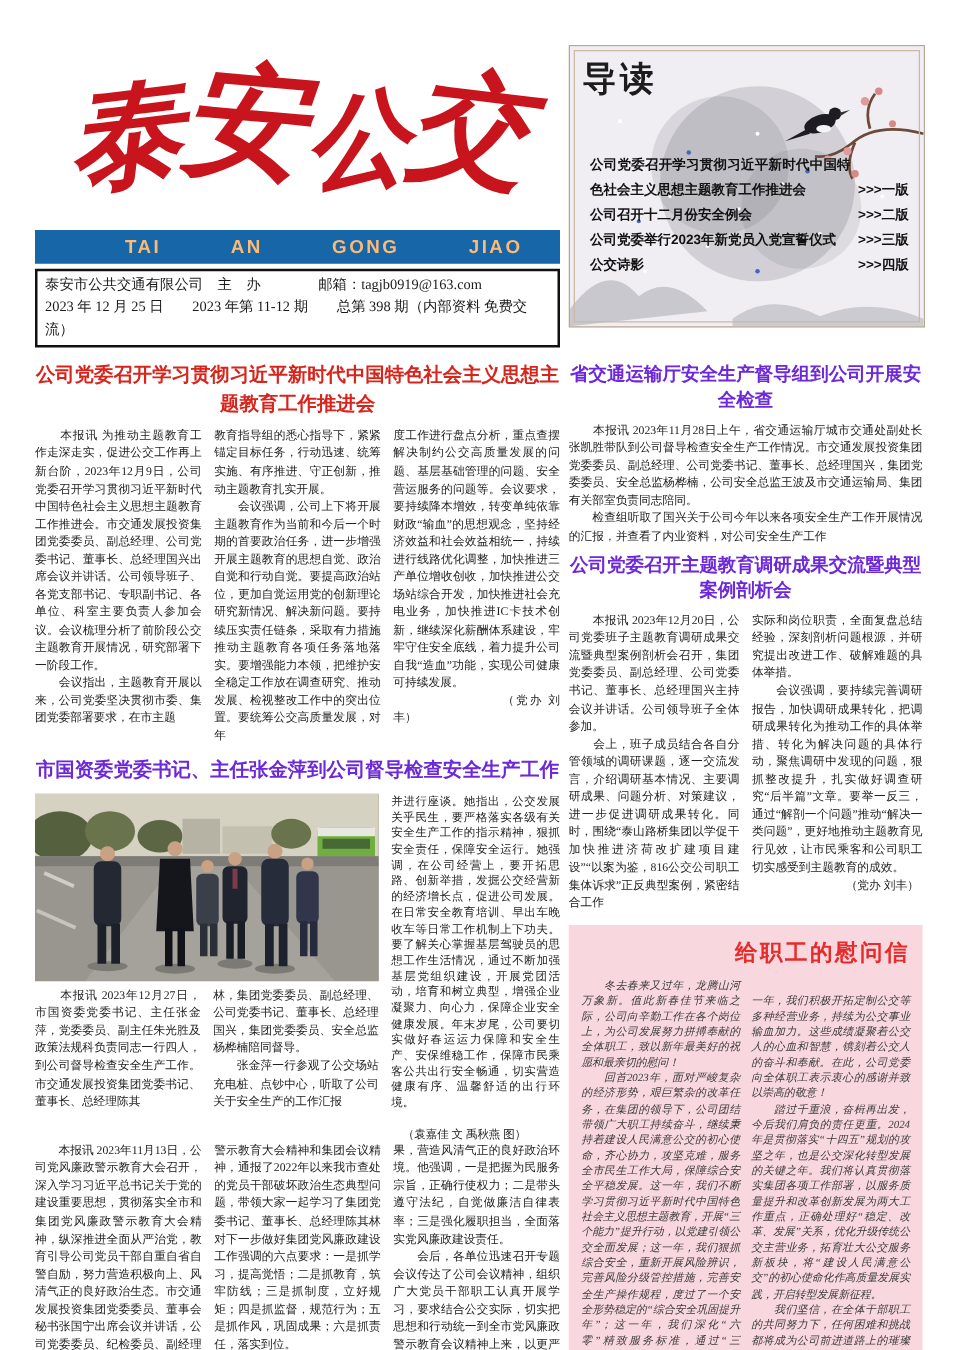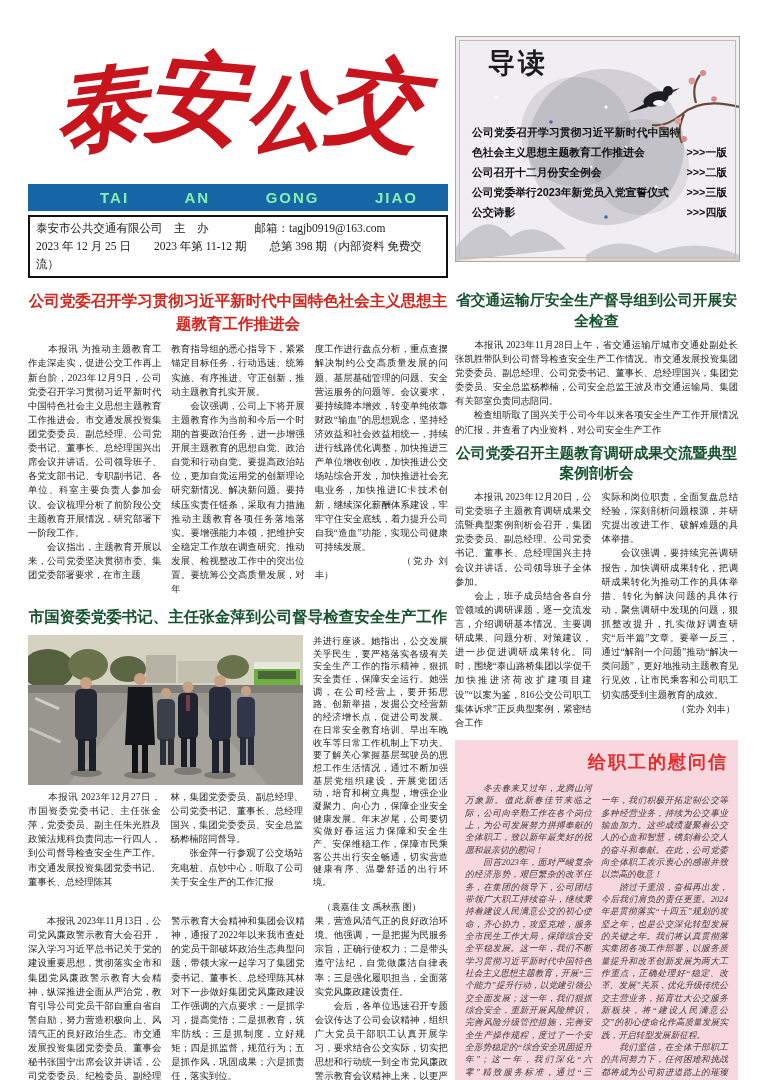--- a/index.html
+++ b/index.html
@@ -16,56 +16,56 @@
     height:152px;display:flex;align-items:center;justify-content:center;
     color:#c8141c;font-weight:bold;font-style:italic;
     font-family:"DejaVu Serif","Liberation Serif",serif;
   }
   .calli span{font-size:92px;line-height:1;display:inline-block;}
   .calli span:nth-child(1){transform:rotate(-7deg) translateY(4px);}
   .calli span:nth-child(2){transform:rotate(5deg) translateY(-6px);font-size:98px;}
   .calli span:nth-child(3){transform:rotate(-6deg) translateY(8px);font-size:84px;}
   .calli span:nth-child(4){transform:rotate(7deg) translateY(-2px);font-size:96px;}
   .pinyin-bar{
-    background:#1766a7;color:#86efac;height:27px;display:flex;align-items:center;
+    background:#1766a7;color:#fdba74;height:27px;display:flex;align-items:center;
     justify-content:space-between;padding:0 30px 0 72px;
     font-family:"Liberation Sans","DejaVu Sans",sans-serif;
     font-size:15px;font-weight:bold;letter-spacing:2px;margin-top:4px;
   }
   .info-box{
     border:2px solid #111;margin-top:4px;padding:3px 6px;
     font-size:11.5px;line-height:1.55;white-space:pre-line;
   }
   
   .guide{
     width:283px;flex:0 0 283px;height:224px;margin-top:8px;position:relative;
     border:1px solid #b9a694;background:#f0eef3;overflow:hidden;
   }
   .guide-frame{position:absolute;inset:3px;border:1px solid #cbb9a6;}
   .guide svg{position:absolute;inset:0;}
   .guide-title{
-    position:absolute;left:32px;top:8px;font-size:27px;font-weight:bold;color:#1c1c1c;
+    position:absolute;left:10px;top:8px;font-size:27px;font-weight:bold;color:#1c1c1c;
     font-family:"Liberation Sans","DejaVu Sans",sans-serif;letter-spacing:3px;
   }
   .guide-items{position:absolute;left:16px;right:12px;top:86px;
     font-family:"Liberation Sans","DejaVu Sans",sans-serif;}
   .guide-item{display:flex;justify-content:space-between;align-items:flex-end;
     font-size:10.8px;font-weight:bold;line-height:1.85;color:#111;}
   .guide-item .g-text{text-align:justify;}
   .guide-item .g-ref{white-space:nowrap;margin-left:6px;}
   
   .main-row{display:flex;gap:7px;margin-top:6px;}
   .lcol{width:420px;flex:0 0 420px;}
   .rcol{width:283px;flex:0 0 283px;}
   .a-title-red{
     color:#d8251c;font-weight:bold;text-align:center;font-size:15.5px;line-height:1.45;
     font-family:"Liberation Sans","DejaVu Sans",sans-serif;margin:6px 0 7px;
   }
   .a-title-blk{
-    color:#14532d;font-weight:bold;text-align:center;font-size:15.5px;line-height:1.4;
+    color:#6d28d9;font-weight:bold;text-align:center;font-size:15.5px;line-height:1.4;
     font-family:"Liberation Sans","DejaVu Sans",sans-serif;margin:10px 0 7px;
   }
   .cols{display:flex;gap:10px;}
   .col{
     flex:1;font-size:9.4px;line-height:1.5;text-align:justify;
     white-space:pre-line;color:#222;
   }
   
   .art2-row{display:flex;gap:10px;}
   .art2-left{width:275px;flex:0 0 275px;}

